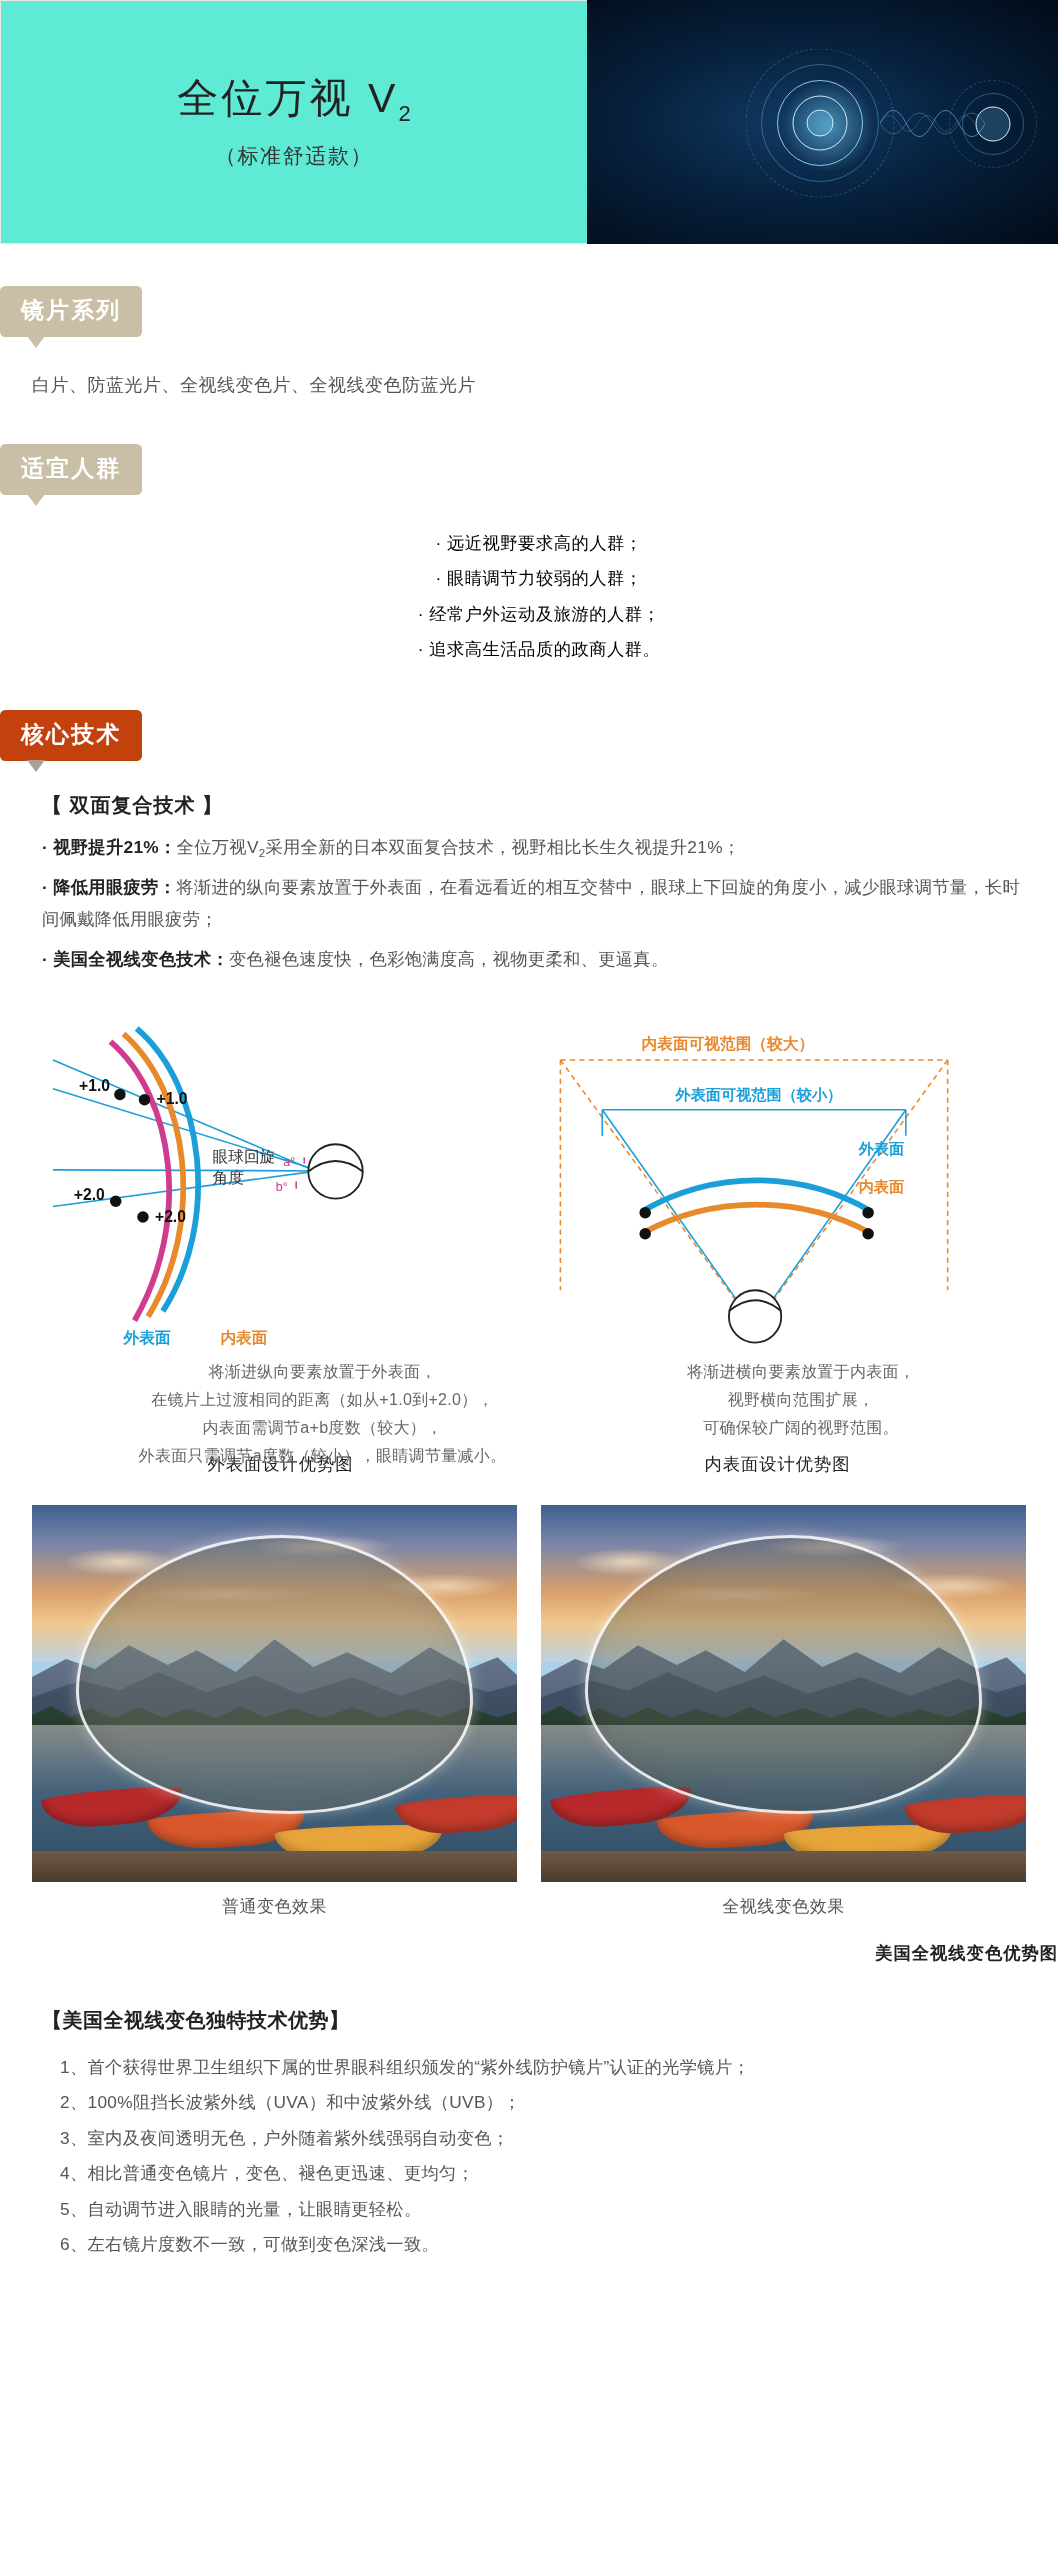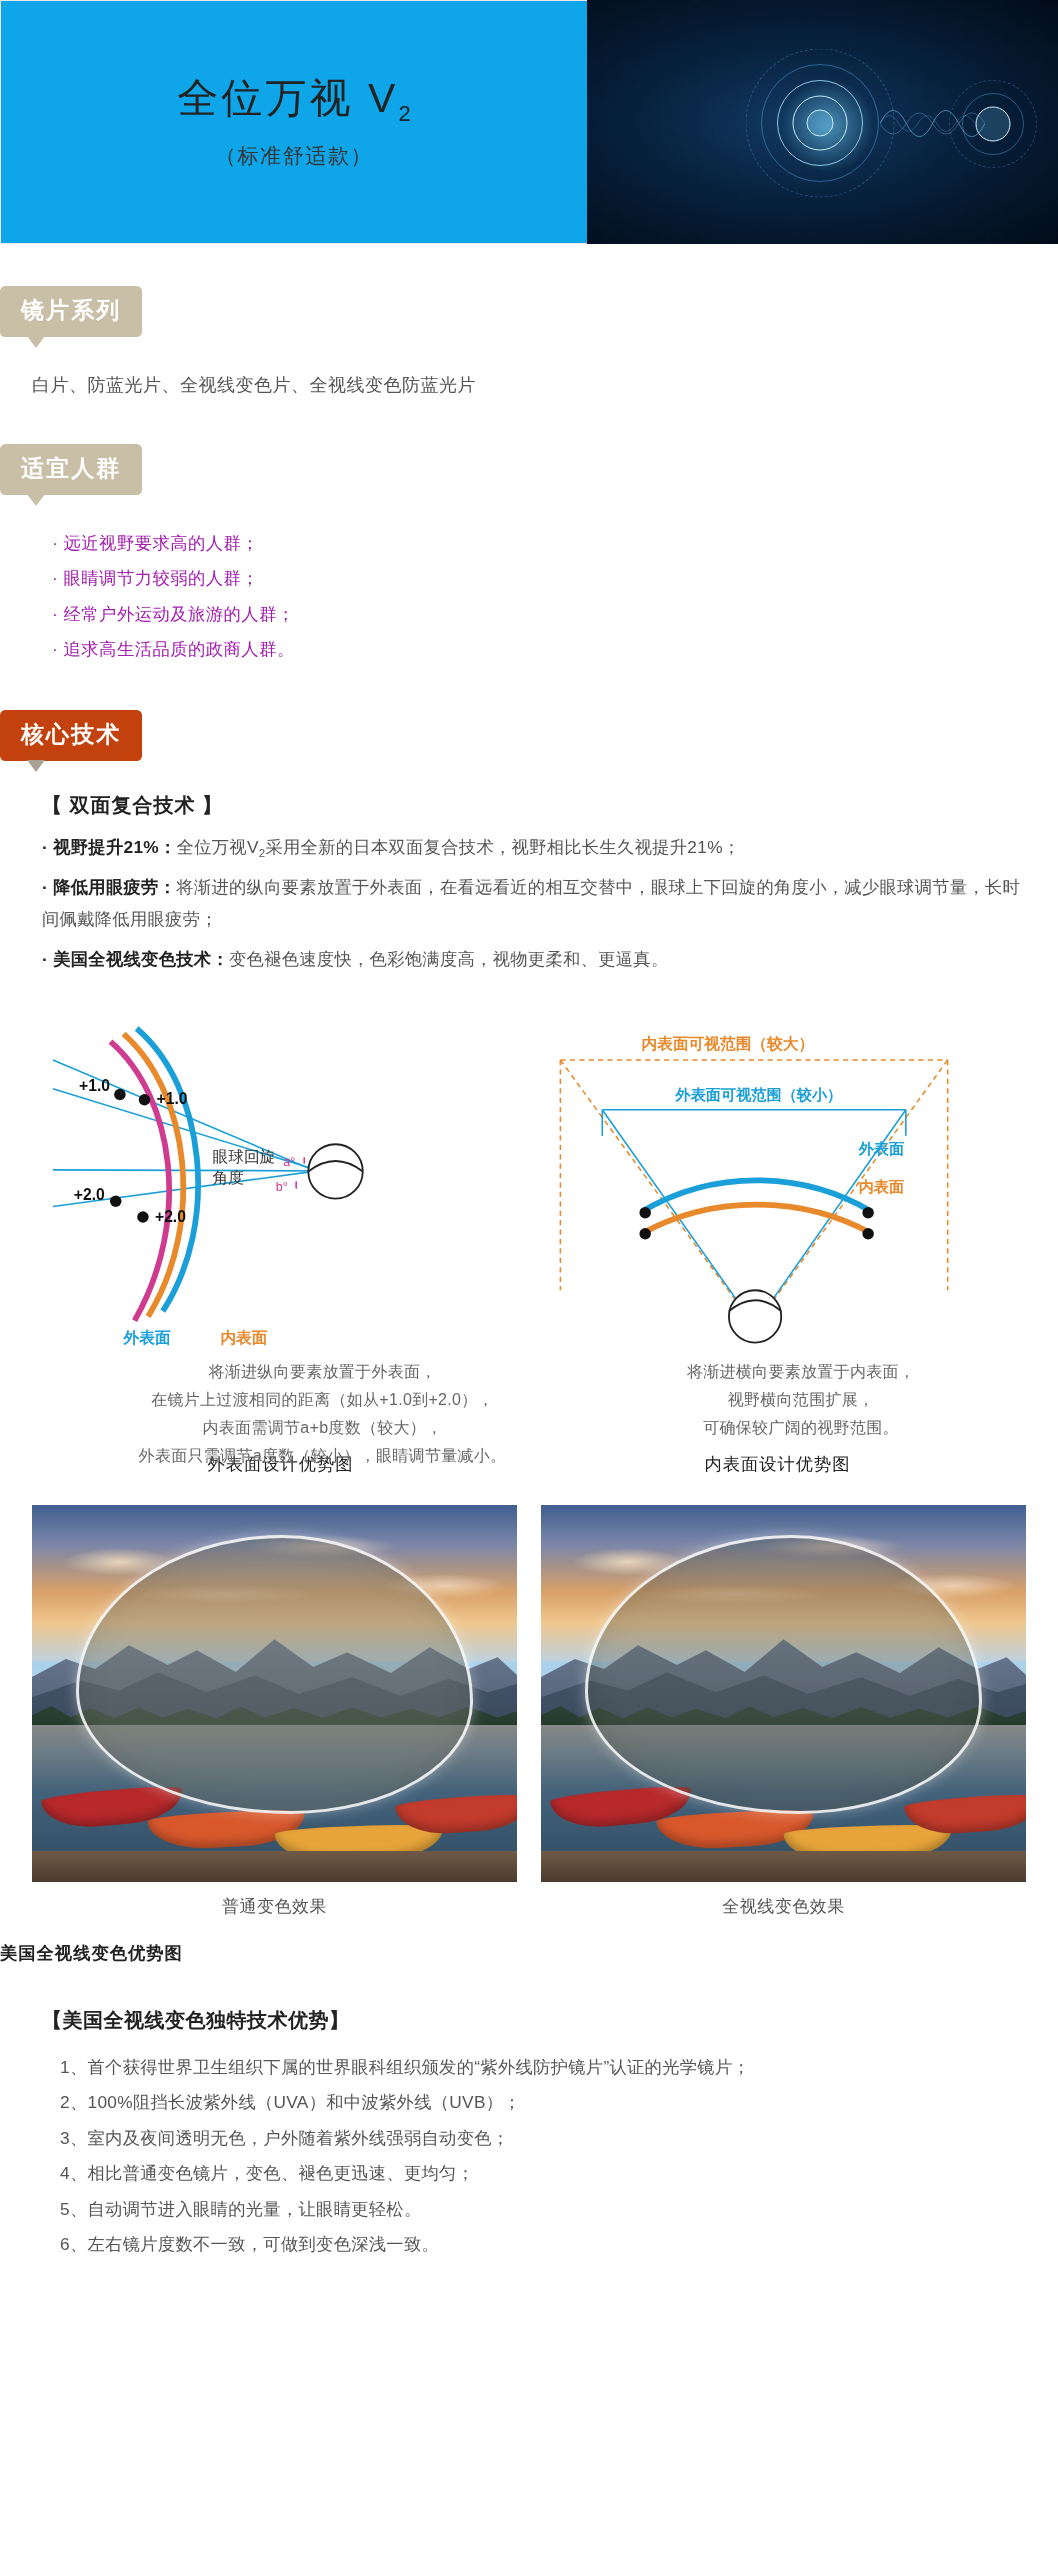--- a/index.html
+++ b/index.html
@@ -25,21 +25,21 @@
   
   .header {
     display: flex;
     width: 1058px;
     height: 244px;
     border-bottom: 0.5px solid #e2e2e2;
   }
   .header-left {
     width: 587px;
     height: 244px;
-    background: #0ea5e9;
+    background: #5eead4;
     border: 0.5px solid #e8e8e8;
     border-right: none;
     display: flex;
     flex-direction: column;
     align-items: center;
     justify-content: center;
   }
   .header-title {
     font-size: 41px;
     letter-spacing: 3.1px;
@@ -142,23 +142,24 @@
   .block { padding-left: 32px; padding-right: 32px; }
 
   .body-text {
     font-size: 18px;
     color: #555;
     line-height: 1.9;
     letter-spacing: 0.5px;
   }
   .list-line {
     font-size: 17.3px;
-    color: #a21caf;
+    color: #000000;
     line-height: 2.05;
     letter-spacing: 0.5px;
+    text-align: center;
   }
 
   
   .core-title {
     font-size: 20px;
     font-weight: 700;
     color: #222;
     letter-spacing: 1px;
     margin-bottom: 13.6px;
   }
@@ -276,21 +277,21 @@
   .lens-overlay.normal { background: rgba(120,122,110,.42); }
   .lens-overlay.premium { background: rgba(95,100,88,.34); }
   .photo-caption {
     text-align: center;
     font-size: 17px;
     color: #555;
     margin-top: 13.6px;
     letter-spacing: 0.5px;
   }
   .photos-title {
-    text-align: left;
+    text-align: right;
     font-size: 17.3px;
     font-weight: 700;
     color: #222;
     letter-spacing: 1px;
     margin-top: 23px;
   }
 
   
   .adv-title {
     font-size: 20px;

